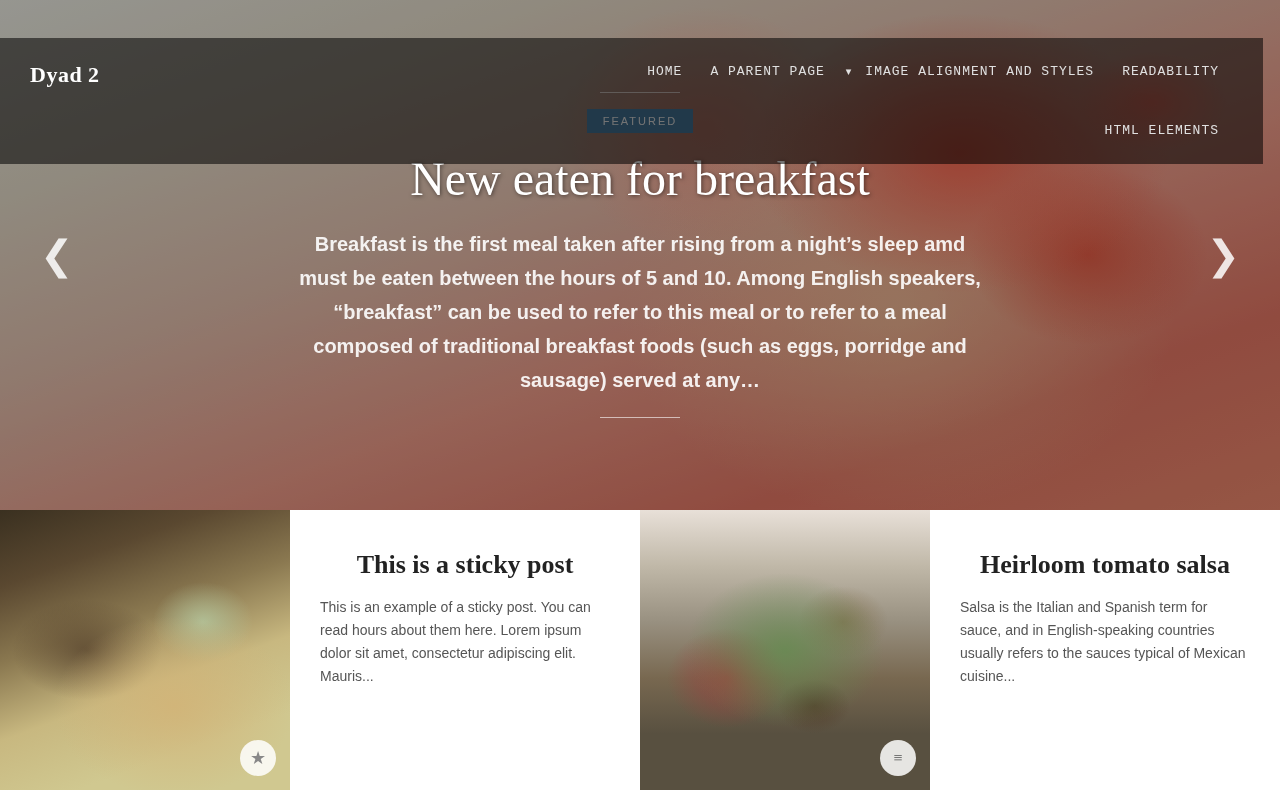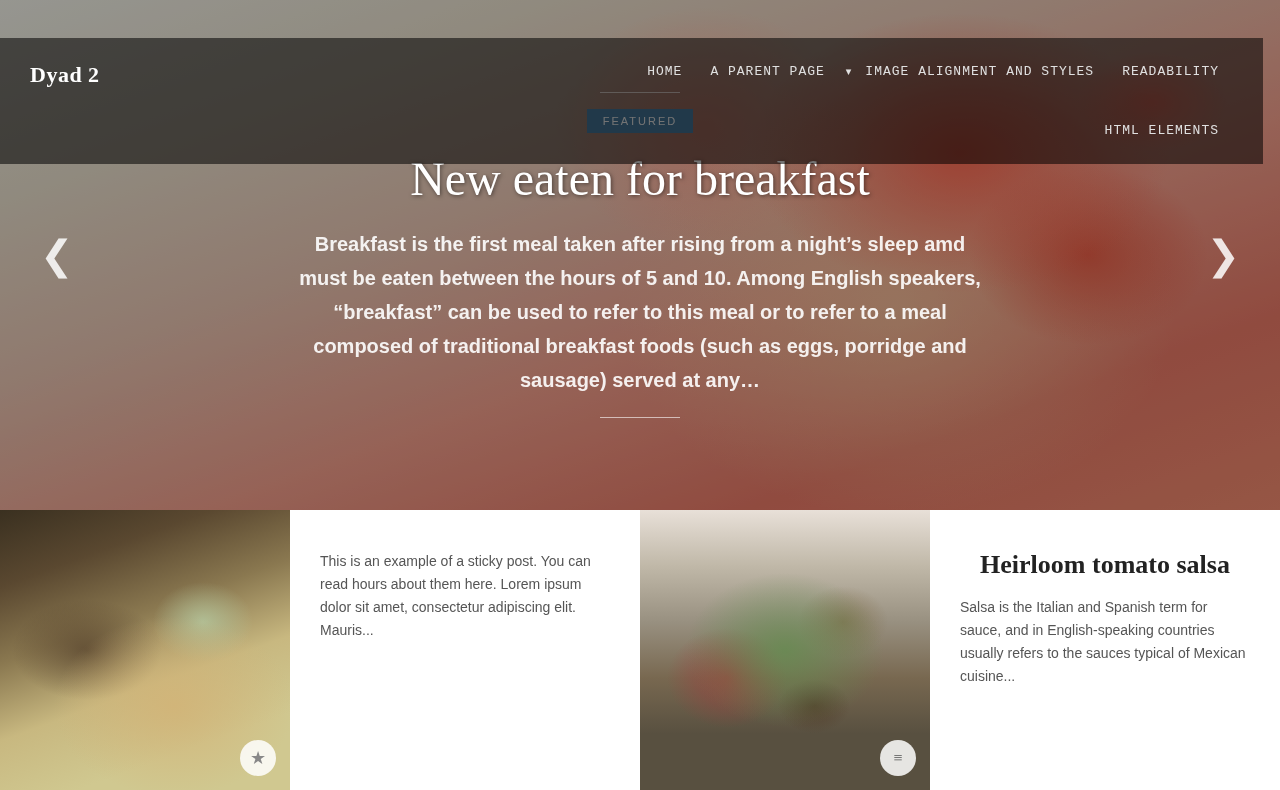--- a/index.html
+++ b/index.html
@@ -269,20 +269,21 @@
 <div class="grid-section">
 
   <div class="grid-col has-image">
     <div class="img-col1"></div>
     <div class="star-badge">
       <span>★</span>
     </div>
   </div>
 
   <div class="grid-col text-col">
+    <h2>This is a sticky post</h2>
     <p>This is an example of a sticky post. You can read hours about them here. Lorem ipsum dolor sit amet, consectetur adipiscing elit. Mauris...</p>
   </div>
 
   <div class="grid-col has-image">
     <div class="img-col3"></div>
     <div class="comment-badge">
       <span>≡</span>
     </div>
   </div>
 

